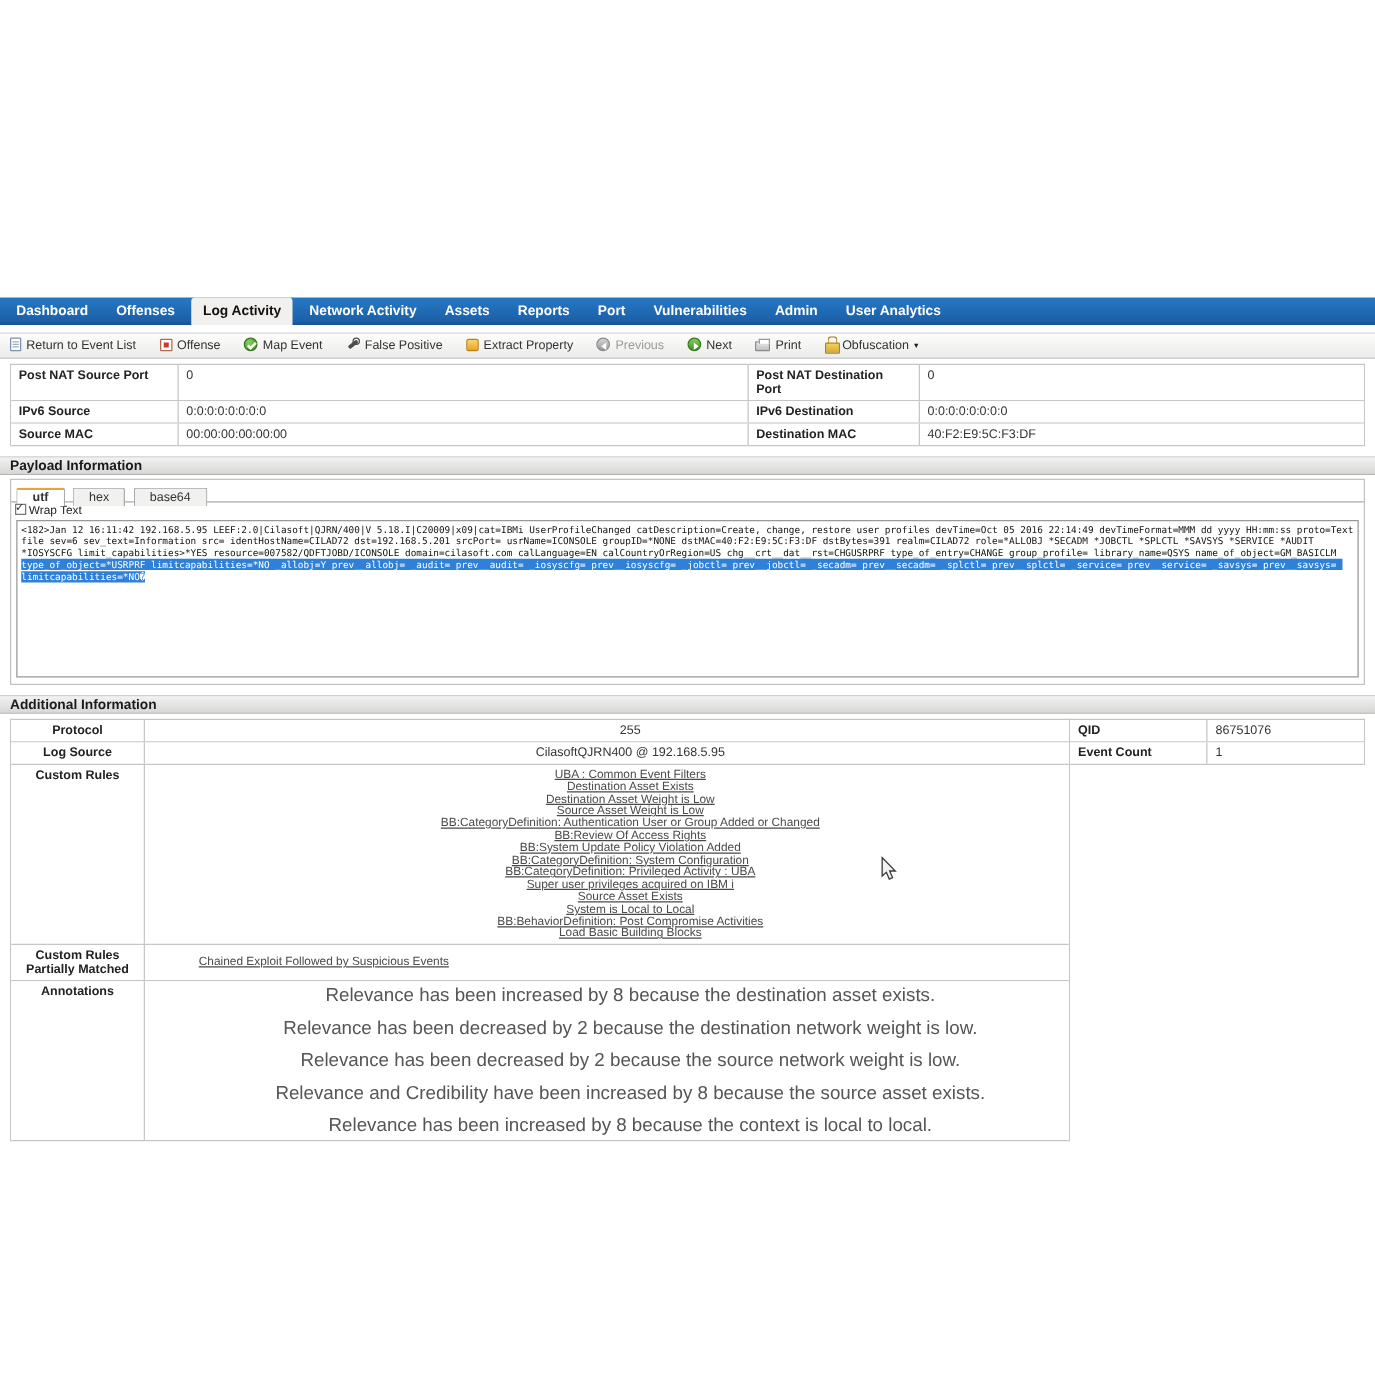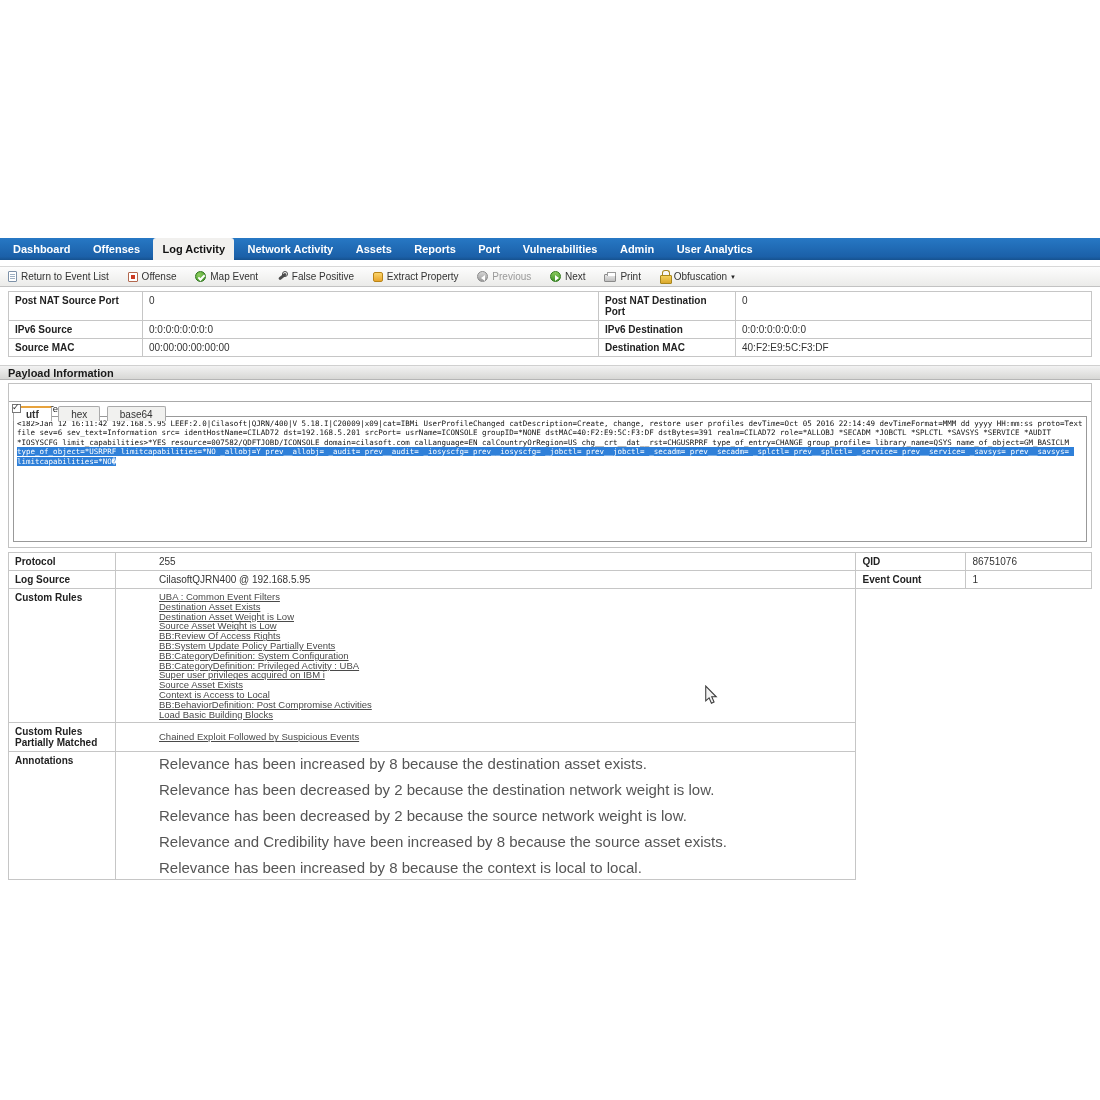--- a/index.html
+++ b/index.html
@@ -70,34 +70,34 @@
   .secbar { margin:8px -8px 0 -8px; height:15px; line-height:14px;
     background:linear-gradient(180deg,#f2f2f2,#d7d7d5);
     border-top:1px solid #d0d0d0; border-bottom:1px solid #b5b5b5;
     font-size:11px; font-weight:bold; color:#1a1a1a; padding-left:8px; }
 
   
   .payload-wrap { margin-top:3px; border:1px solid #c2c2c2; background:#fff; padding-bottom:5px; }
   .ptabs { padding:2px 0 0 4px; border-bottom:1px solid #aaa; height:18px; }
   .ptab { display:inline-block; font-size:10px; padding:2px 12px 1px 12px; margin-right:2px;
     border:1px solid #aaa; border-bottom:none; background:#f1f1ef; color:#333; cursor:pointer;
-    border-radius:2px 2px 0 0; position:relative; top:18px; }
+    border-radius:2px 2px 0 0; position:relative; top:2px; }
   .ptab.active { background:#fff; font-weight:bold; border-top:2px solid #e8a33d; padding-top:1px; }
   .wrapline { font-size:9.5px; color:#222; padding:1px 0 2px 3px; }
   .cb { display:inline-block; width:9px; height:9px; border:1px solid #777; background:#fff;
     vertical-align:-1px; margin-right:2px; position:relative; }
   .cb span { position:absolute; left:-1px; top:-3px; font-size:9px; color:#333; }
   .payload-text { margin:0 4px; border:1px solid #999; background:#fff; height:126px;
     font-family:"DejaVu Sans Mono", monospace; font-size:7.5px; line-height:9.4px;
     padding:2px 3px; white-space:pre-wrap; word-break:break-word; color:#111; overflow:hidden; }
   .hl { background:#2f80d9; color:#fff; }
 
   
   .addl-row { display:flex; align-items:flex-start; margin-top:4px; }
-  .tbl-left { width:908px; border:1px solid #c6c6c6; border-bottom:none; font-size:10px; }
+  .tbl-left { width:908px; border:1px solid #c6c6c6; border-bottom:none; font-size:10px;text-align:center; }
   .tbl-right { width:252px; border:1px solid #c6c6c6; border-left:none; border-bottom:none; font-size:10px; }
   .lc1 { width:107px; } .lc2 { flex:1;margin-left:37px; }
   .rc1 { width:110px; } .rc2 { flex:1; }
   .links a { display:block; font-size:9.5px; line-height:9.8px; color:#4a4a4a;
     text-decoration:underline; cursor:pointer; }
   .annot p { font-size:15px; color:#555; margin-bottom:9px; }
   .annot p:last-child { margin-bottom:0; }
 
   
   .cursor { position:absolute; left:704px; top:685px; width:14px; height:20px; pointer-events:none; }
@@ -161,44 +161,46 @@
       <span class="ptab active">utf</span>
       <span class="ptab">hex</span>
       <span class="ptab">base64</span>
     </div>
     <div class="wrapline">
       <span class="cb"><span>✓</span></span><span>Wrap Text</span>
     </div>
     <div class="payload-text"><span>&lt;182&gt;Jan 12 16:11:42 192.168.5.95 LEEF:2.0|Cilasoft|QJRN/400|V 5.18.I|C20009|x09|cat=IBMi UserProfileChanged catDescription=Create, change, restore user profiles devTime=Oct 05 2016 22:14:49 devTimeFormat=MMM dd yyyy HH:mm:ss proto=Text file sev=6 sev_text=Information src= identHostName=CILAD72 dst=192.168.5.201 srcPort= usrName=ICONSOLE groupID=*NONE dstMAC=40:F2:E9:5C:F3:DF dstBytes=391 realm=CILAD72 role=*ALLOBJ *SECADM *JOBCTL *SPLCTL *SAVSYS *SERVICE *AUDIT *IOSYSCFG limit_capabilities&gt;*YES resource=007582/QDFTJOBD/ICONSOLE domain=cilasoft.com calLanguage=EN calCountryOrRegion=US chg__crt__dat__rst=CHGUSRPRF type_of_entry=CHANGE group_profile= library_name=QSYS name_of_object=GM_BASICLM </span><span class="hl">type_of_object=*USRPRF limitcapabilities=*NO _allobj=Y prev__allobj= _audit= prev__audit= _iosyscfg= prev__iosyscfg= _jobctl= prev__jobctl= _secadm= prev__secadm= _splctl= prev__splctl= _service= prev__service= _savsys= prev__savsys= limitcapabilities=*NO�</span></div>
   </div>
 
+  <div class="secbar">Additional Information</div>
   <div class="addl-row">
     <div class="tbl-left">
       <div class="trow">
         <div class="tcell lbl lc1">Protocol</div>
         <div class="tcell lc2">255</div>
       </div>
       <div class="trow">
         <div class="tcell lbl lc1">Log Source</div>
         <div class="tcell lc2">CilasoftQJRN400 @ 192.168.5.95</div>
       </div>
       <div class="trow">
         <div class="tcell lbl lc1">Custom Rules</div>
         <div class="tcell lc2 links">
           <a>UBA : Common Event Filters</a>
           <a>Destination Asset Exists</a>
           <a>Destination Asset Weight is Low</a>
           <a>Source Asset Weight is Low</a>
+          <a>BB:CategoryDefinition: Authentication User or Group Added or Changed</a>
           <a>BB:Review Of Access Rights</a>
-          <a>BB:System Update Policy Partially Events</a>
+          <a>BB:System Update Policy Violation Added</a>
           <a>BB:CategoryDefinition: System Configuration</a>
           <a>BB:CategoryDefinition: Privileged Activity : UBA</a>
           <a>Super user privileges acquired on IBM i</a>
           <a>Source Asset Exists</a>
-          <a>Context is Access to Local</a>
+          <a>System is Local to Local</a>
           <a>BB:BehaviorDefinition: Post Compromise Activities</a>
           <a>Load Basic Building Blocks</a>
         </div>
       </div>
       <div class="trow">
         <div class="tcell lbl lc1">Custom Rules Partially Matched</div>
         <div class="tcell lc2 links" style="display:flex;align-items:center;">
           <a>Chained Exploit Followed by Suspicious Events</a>
         </div>
       </div>

